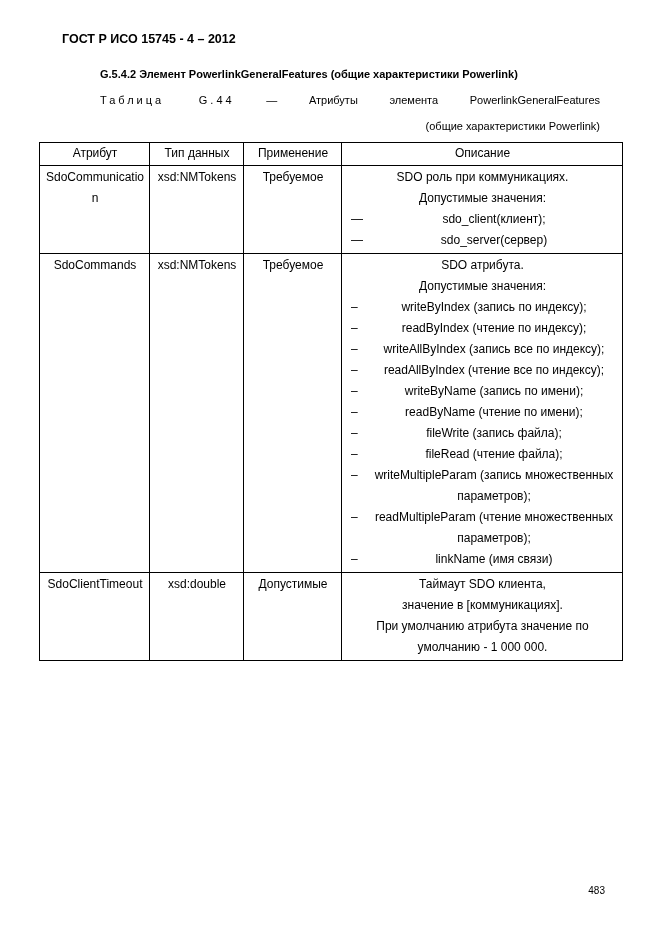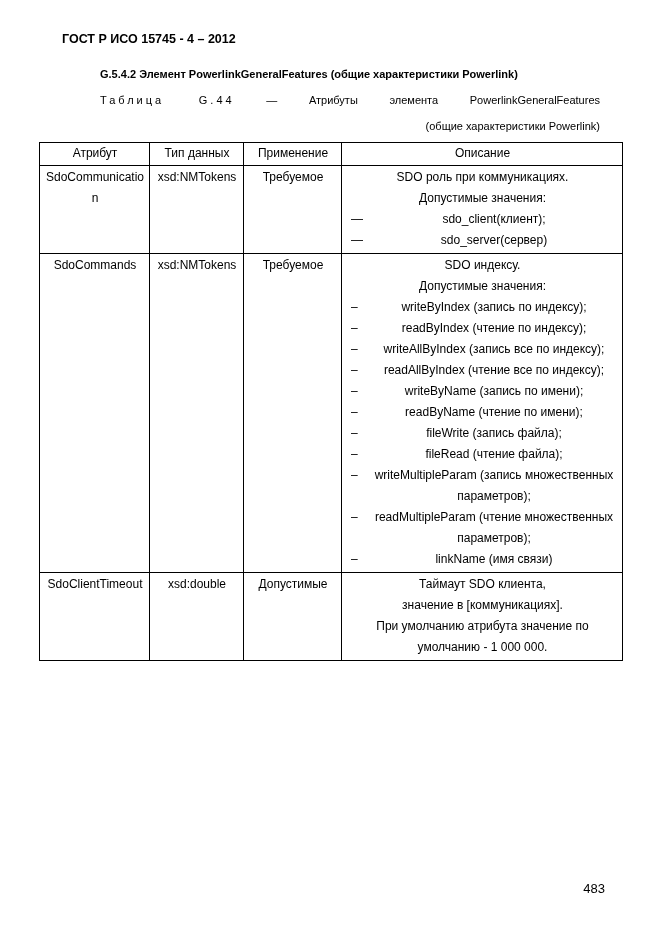--- a/index.html
+++ b/index.html
@@ -72,21 +72,21 @@
   }
   .desc-li .bullet {
     position: absolute;
     left: 5px;
     top: 0;
   }
   .page-number {
     position: absolute;
     right: 56px;
     bottom: 40px;
-    font-size: 13px;
+    font-size: 10px;
   }
 </style>
 </head>
 <body>
 
 <div class="page">
 
   <div class="doc-header">ГОСТ Р ИСО 15745 - 4 – 2012</div>
 
   <div class="content">
@@ -130,21 +130,21 @@
             <div>Допустимые значения:</div>
             <div class="desc-li"><span class="bullet">—</span>sdo_client(клиент);</div>
             <div class="desc-li"><span class="bullet">—</span>sdo_server(сервер)</div>
           </td>
         </tr>
         <tr>
           <td>SdoCommands</td>
           <td>xsd:NMTokens</td>
           <td>Требуемое</td>
           <td>
-            <div>SDO индексу.</div>
+            <div>SDO атрибута.</div>
             <div>Допустимые значения:</div>
             <div class="desc-li"><span class="bullet">–</span>writeByIndex (запись по индексу);</div>
             <div class="desc-li"><span class="bullet">–</span>readByIndex (чтение по индексу);</div>
             <div class="desc-li"><span class="bullet">–</span>writeAllByIndex (запись все по индексу);</div>
             <div class="desc-li"><span class="bullet">–</span>readAllByIndex (чтение все по индексу);</div>
             <div class="desc-li"><span class="bullet">–</span>writeByName (запись по имени);</div>
             <div class="desc-li"><span class="bullet">–</span>readByName (чтение по имени);</div>
             <div class="desc-li"><span class="bullet">–</span>fileWrite (запись файла);</div>
             <div class="desc-li"><span class="bullet">–</span>fileRead (чтение файла);</div>
             <div class="desc-li"><span class="bullet">–</span>writeMultipleParam (запись множественных параметров);</div>

